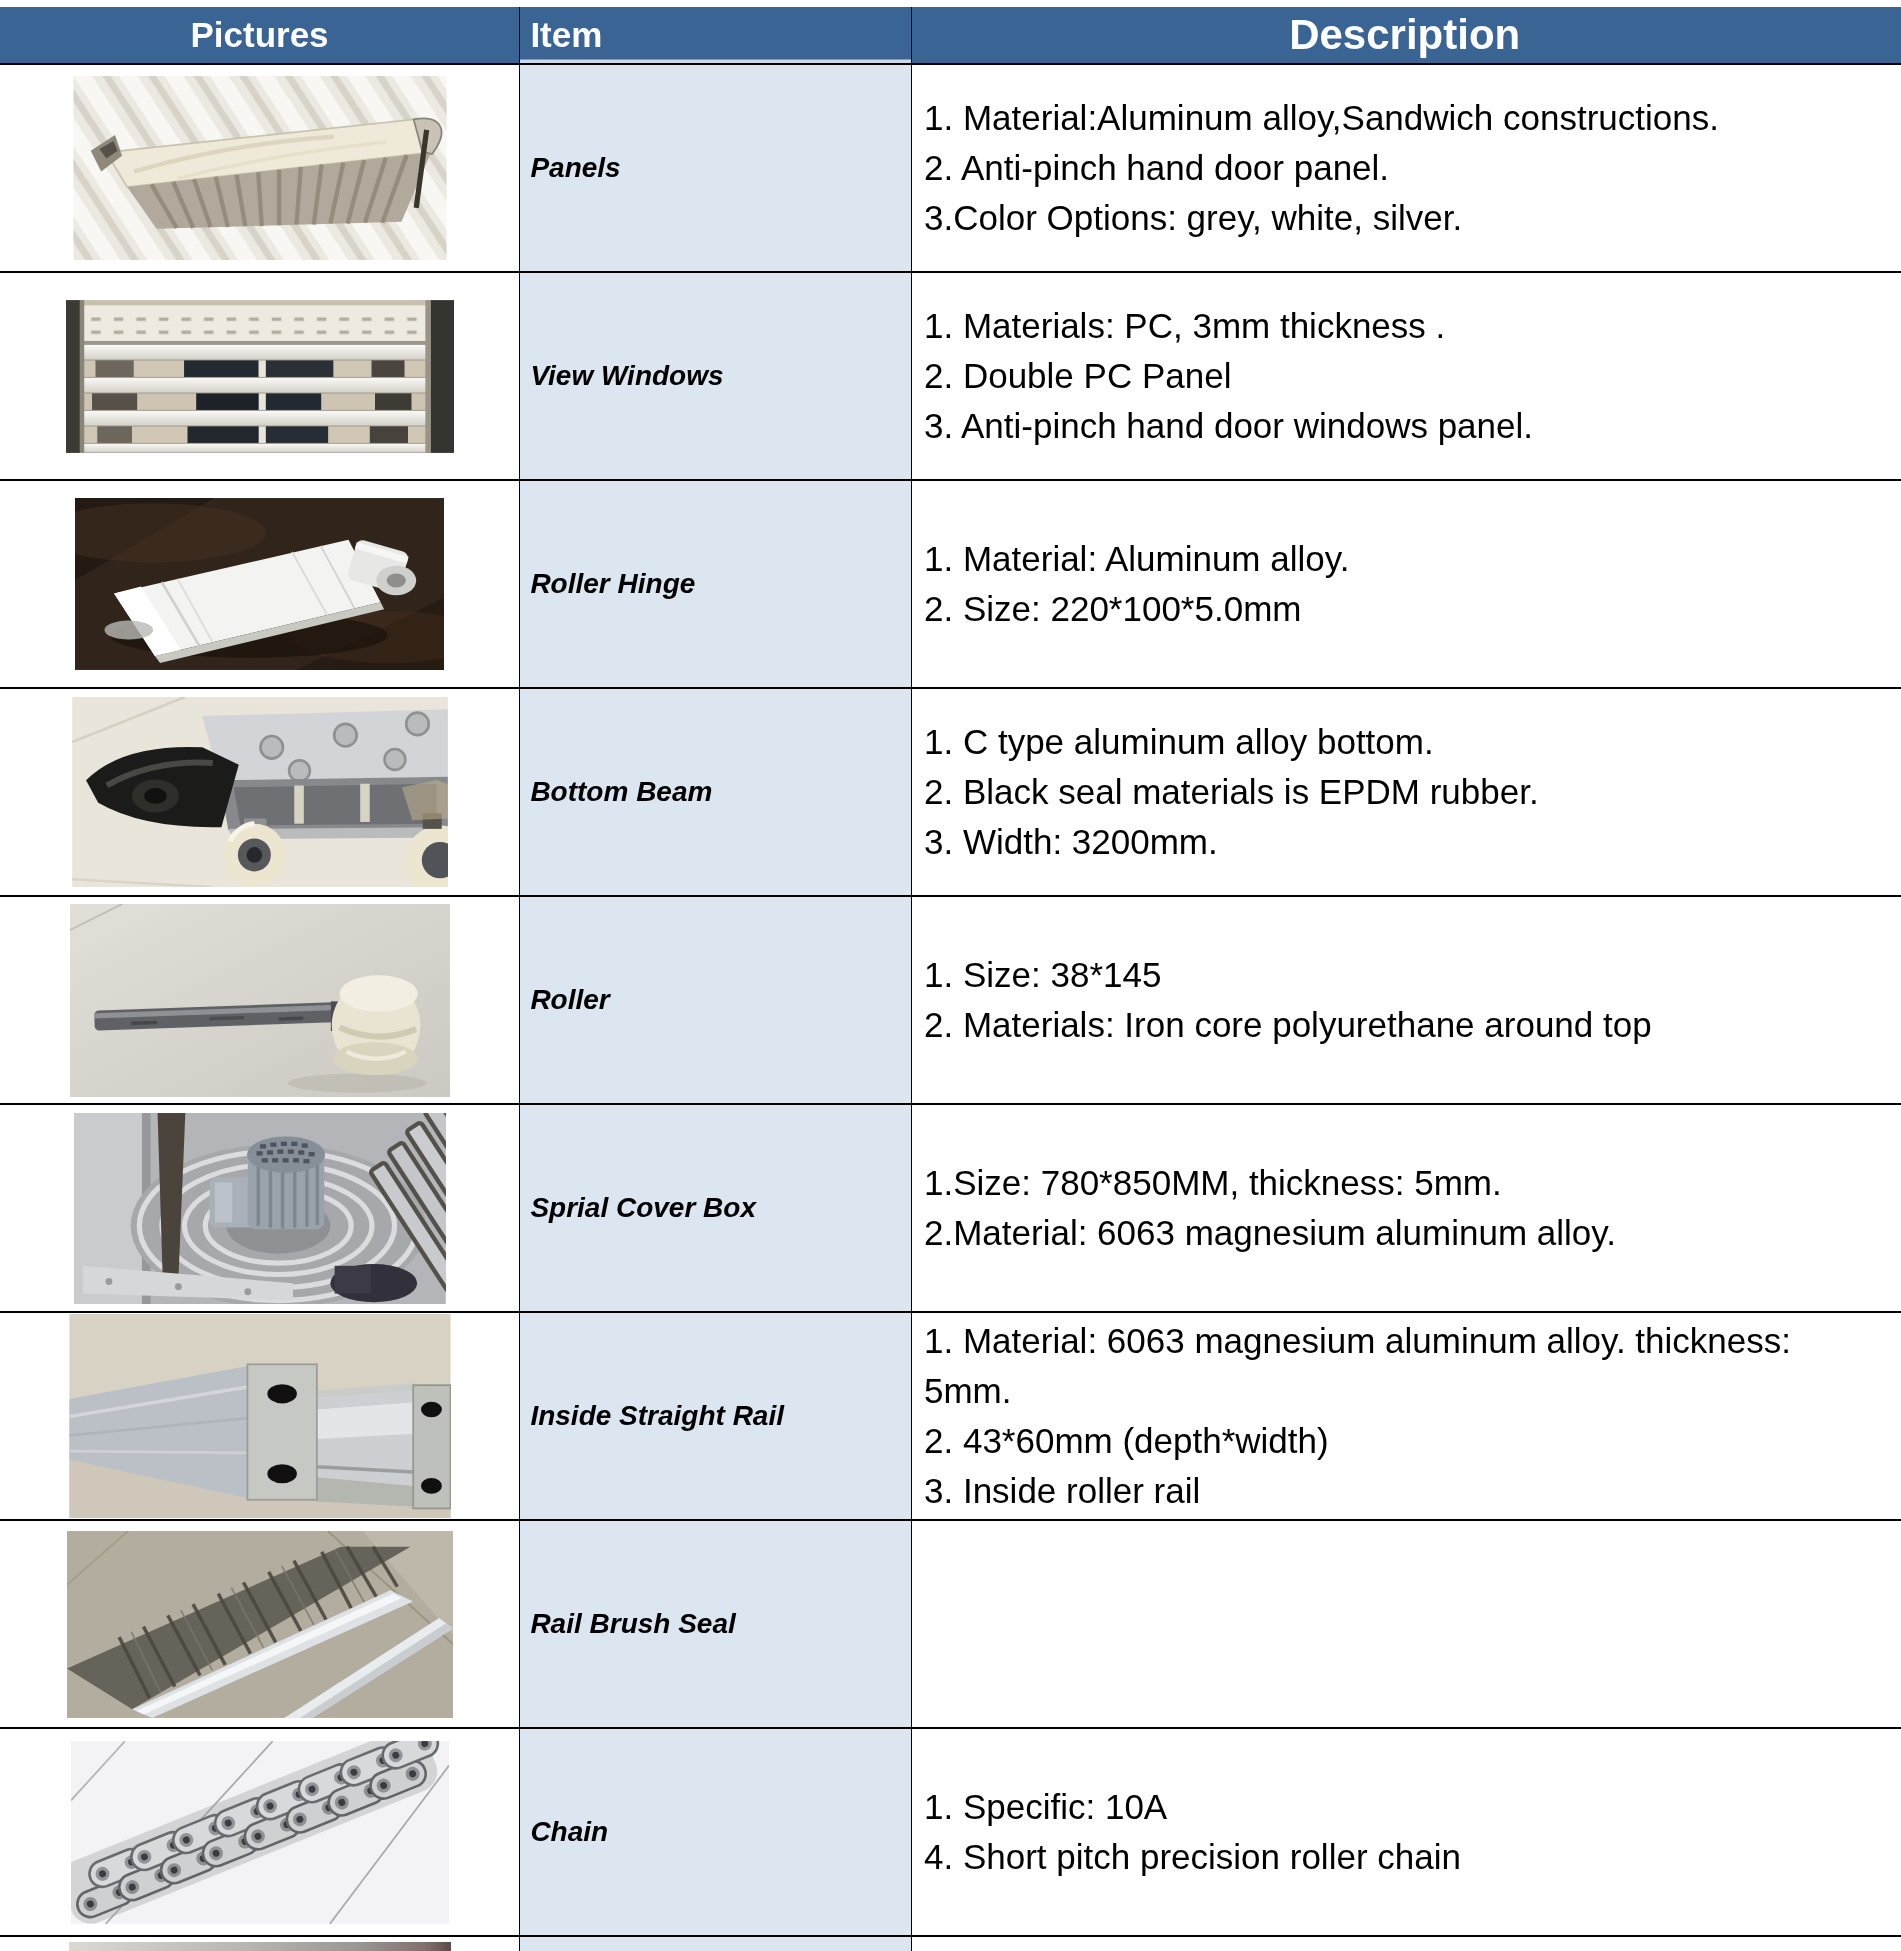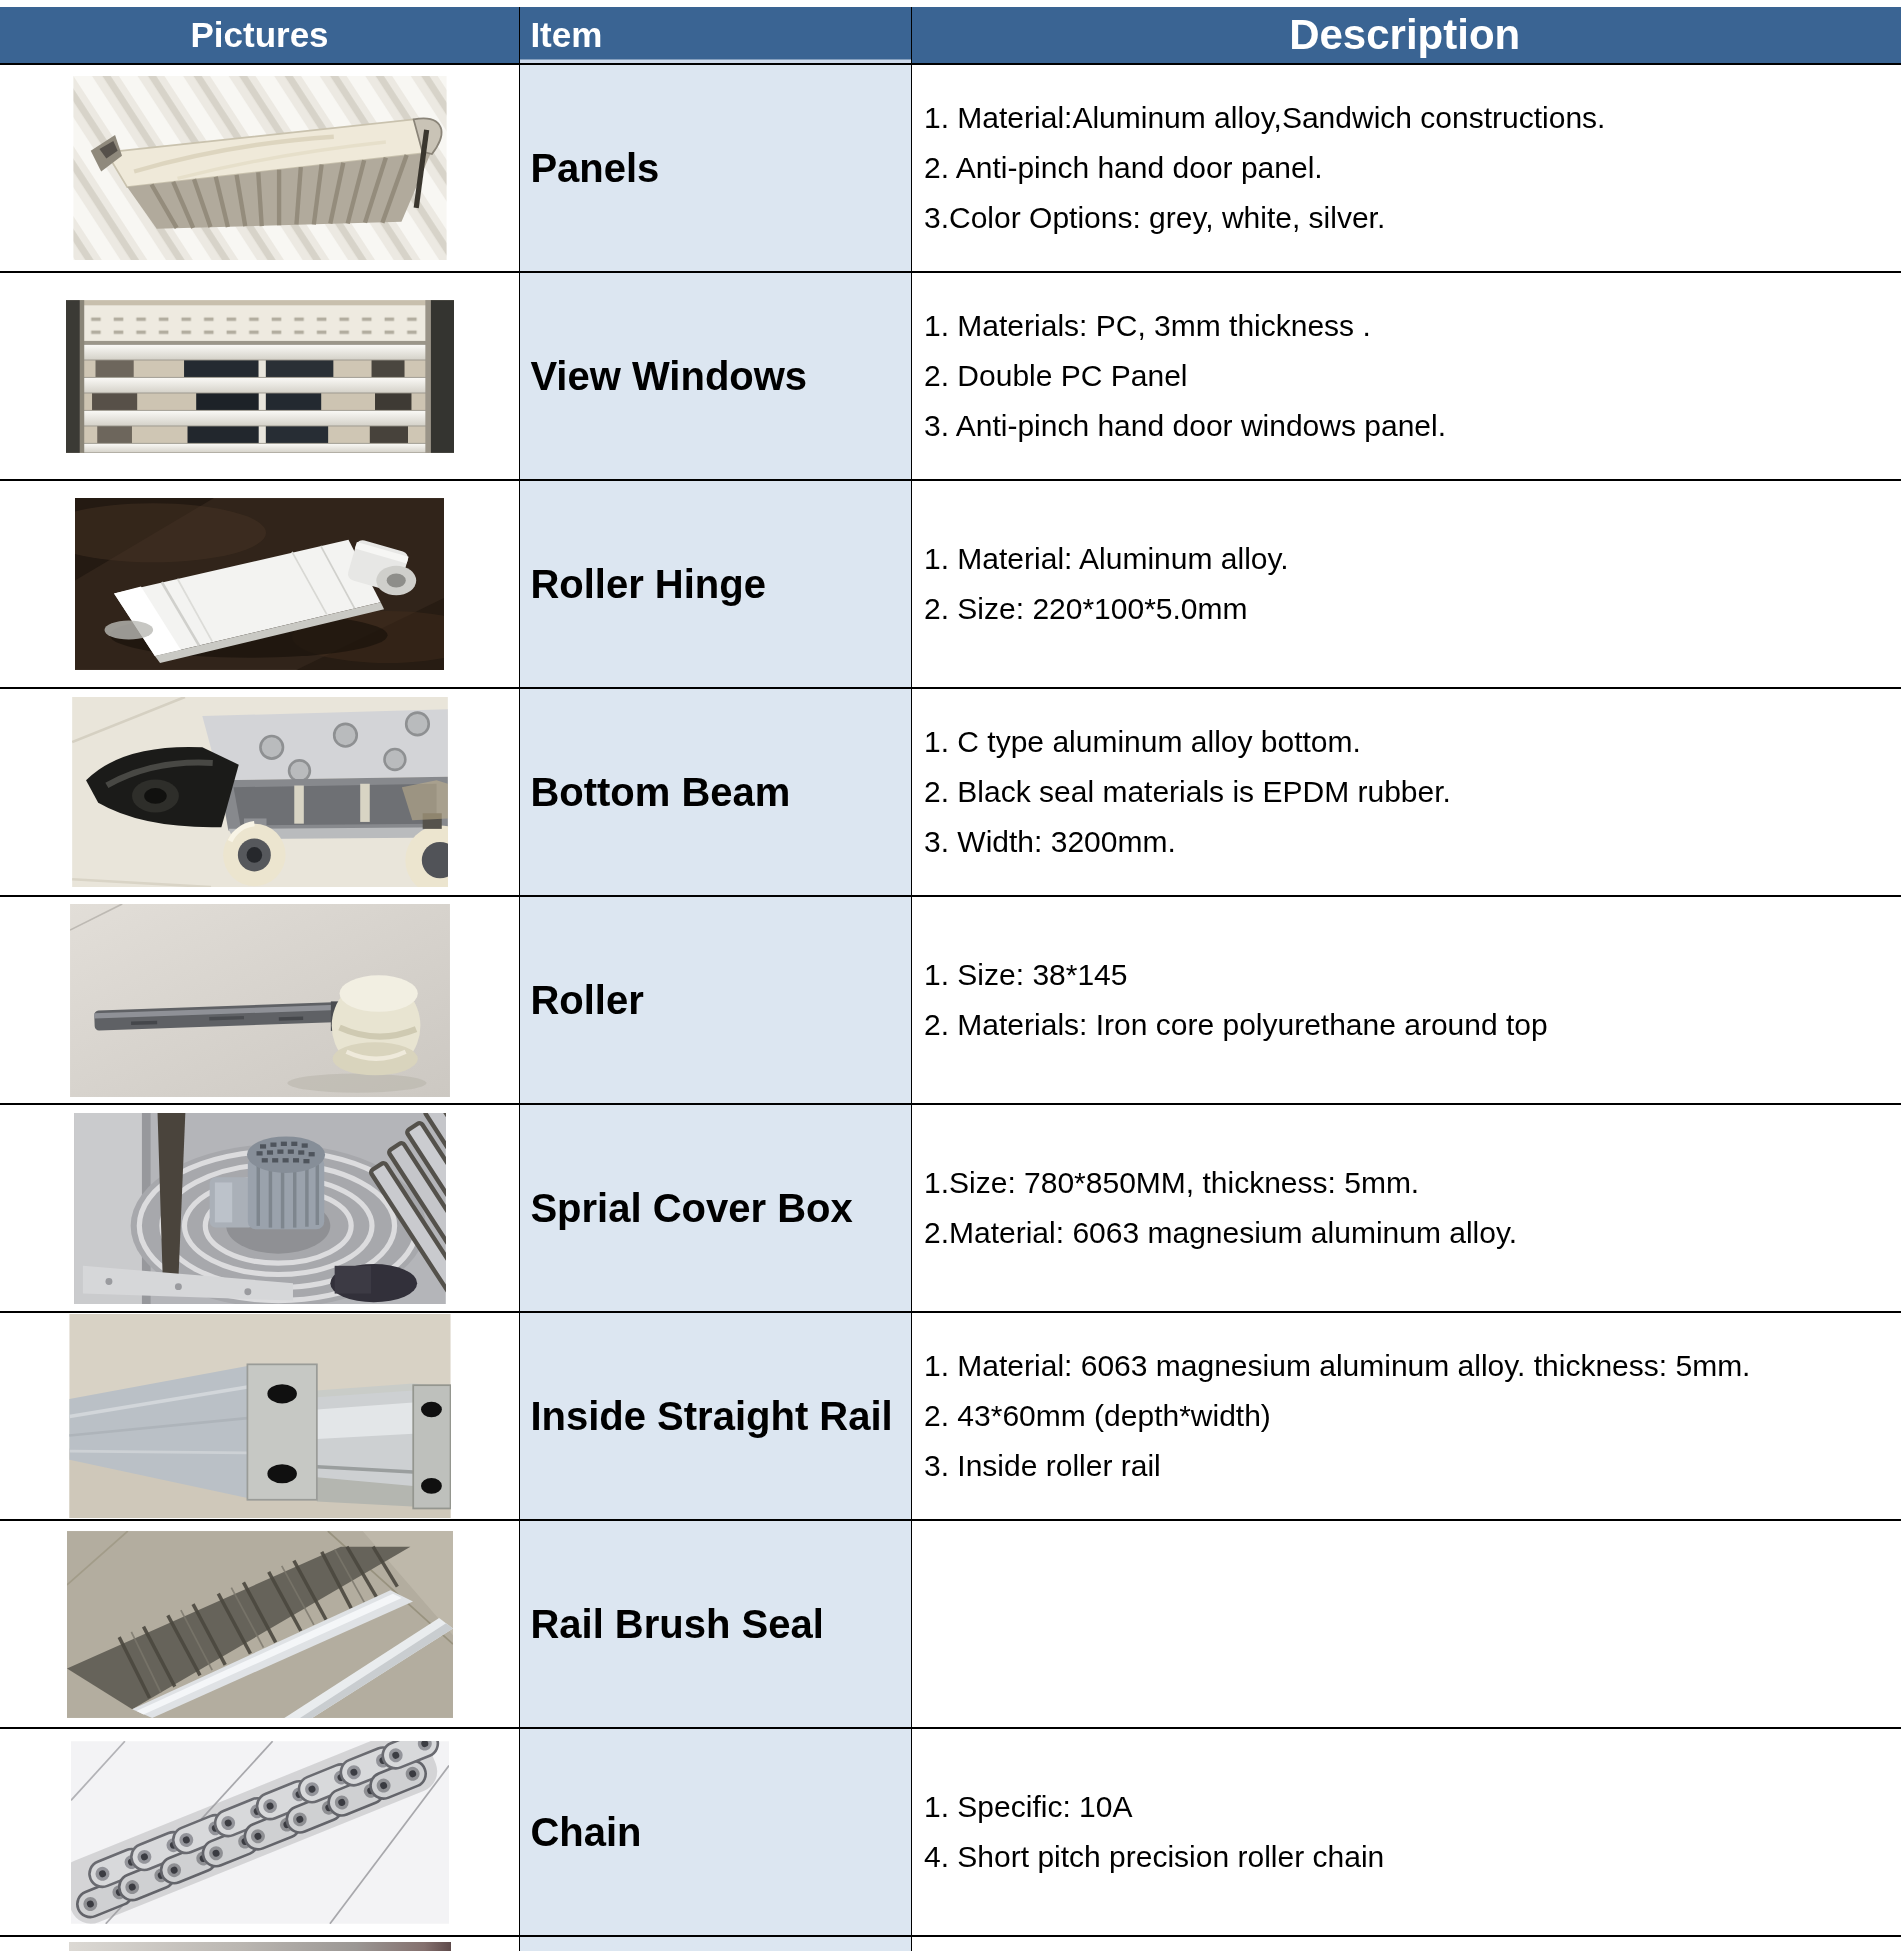--- a/index.html
+++ b/index.html
@@ -9,26 +9,26 @@
     color:#000;background:#fff;overflow:hidden;position:relative;
   }
   .topgap{height:7px;background:#fff;}
   .row{display:flex;width:1901px;box-sizing:border-box;border-bottom:2.6px solid var(--border-color,#000);}
   .header-row{height:58px;background:var(--header-bg,#3a6493);}
   .body-row{height:208px;background:#fff;}
   .partial-row{height:17.4px;border-bottom:none;overflow:hidden;}
   .c1{width:519px;box-sizing:border-box;display:flex;align-items:center;justify-content:center;overflow:hidden;}
   .c2{width:393px;box-sizing:border-box;border-left:1.7px solid var(--border-color,#000);border-right:1.7px solid var(--border-color,#000);display:flex;align-items:center;padding-left:10.4px;overflow:hidden;}
   .c3{flex:1;box-sizing:border-box;display:flex;flex-direction:column;justify-content:center;padding:0 15.6px 0 12px;overflow:hidden;}
-  .body-row .c2{background:var(--item-bg,#dce6f1);font-weight:bold;font-size:40px;letter-spacing:0;}
+  .body-row .c2{background:var(--item-bg,#dce6f1);font-weight:bold;font-size:28px;letter-spacing:0;font-style:italic;}
   .hdr{color:#fff;font-weight:bold;}
   .header-row .c1{font-size:35px;}
   .header-row .c2{font-size:35px;background:transparent;box-shadow:inset 0 -3.5px 0 #cdd9ea;}
   .header-row .c3{font-size:42px;justify-content:center;text-align:center;}
-  .desc-line{font-size:30px;line-height:50px;}
+  .desc-line{font-size:35px;line-height:50px;}
   .photo{display:block;}
   .photo svg{display:block;width:100%;height:100%;}
   .sliver{width:382px;height:17.4px;margin-top:5.2px;
     background:linear-gradient(90deg,#dcd9d4 0%,#bab6b1 45%,#9b9794 75%,#84706e 93%,#5e4a4a 100%);}
 </style>
 </head>
 <body>
 
 <div class="page">
   <div class="topgap"></div>

